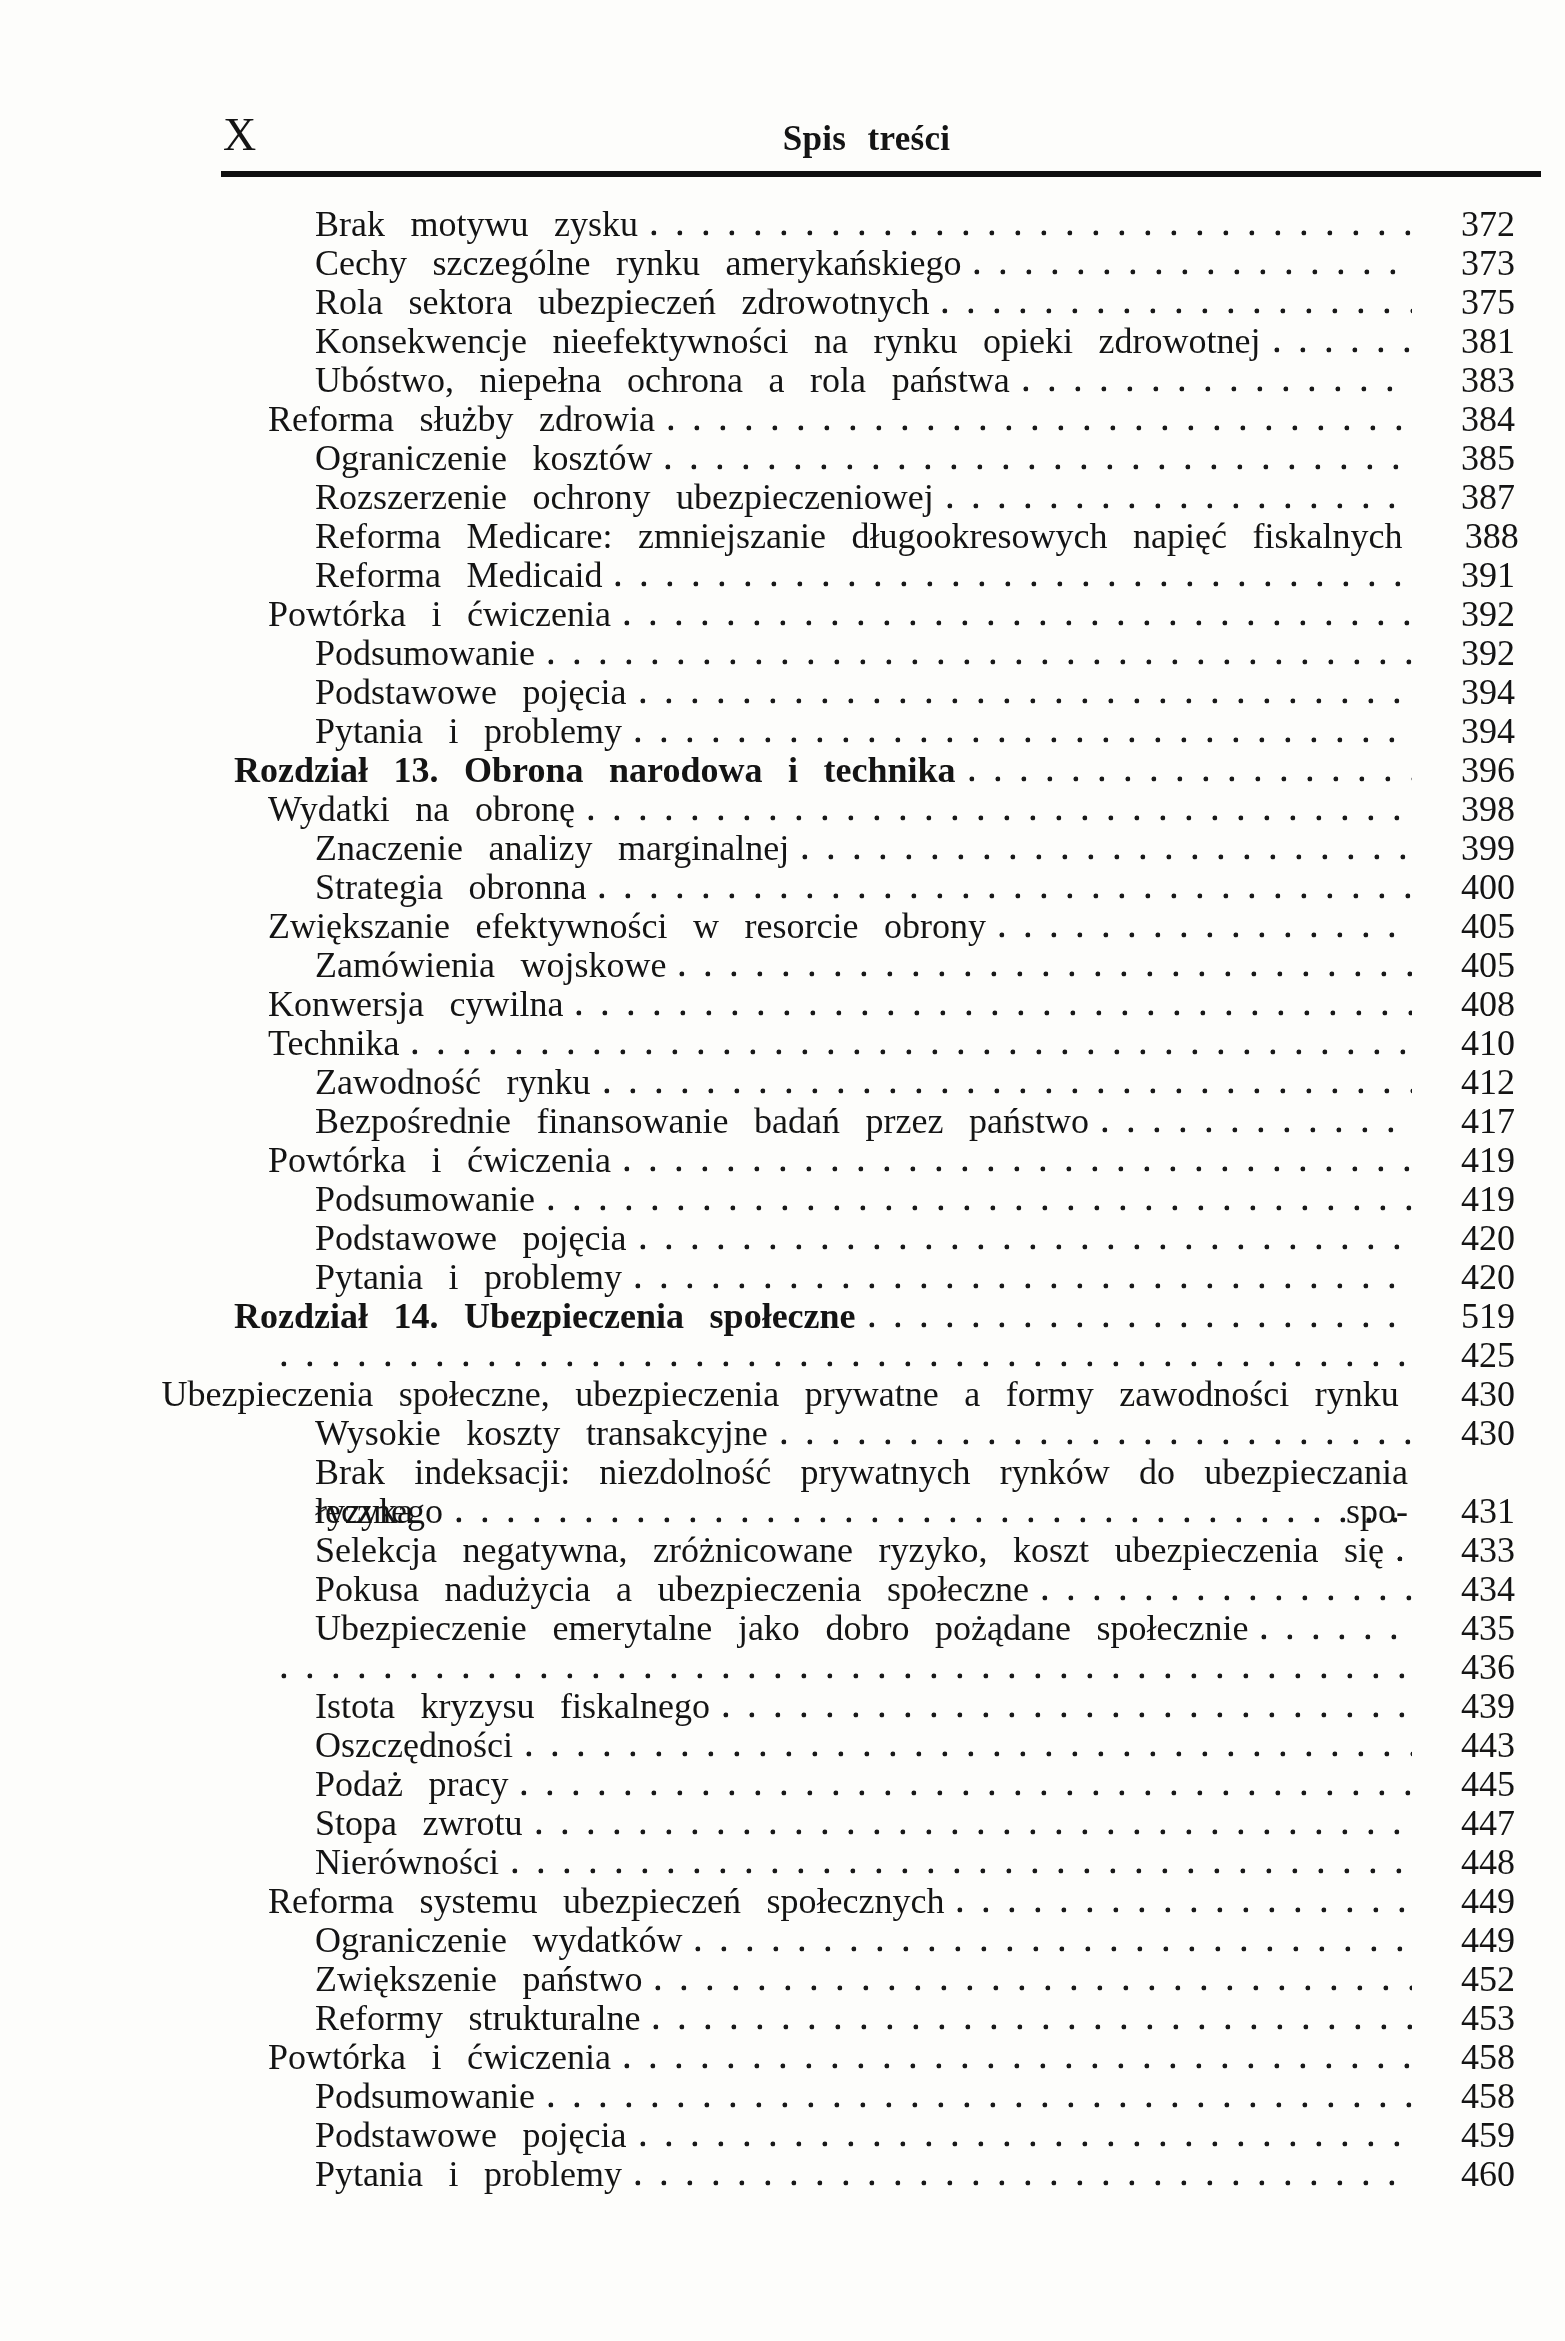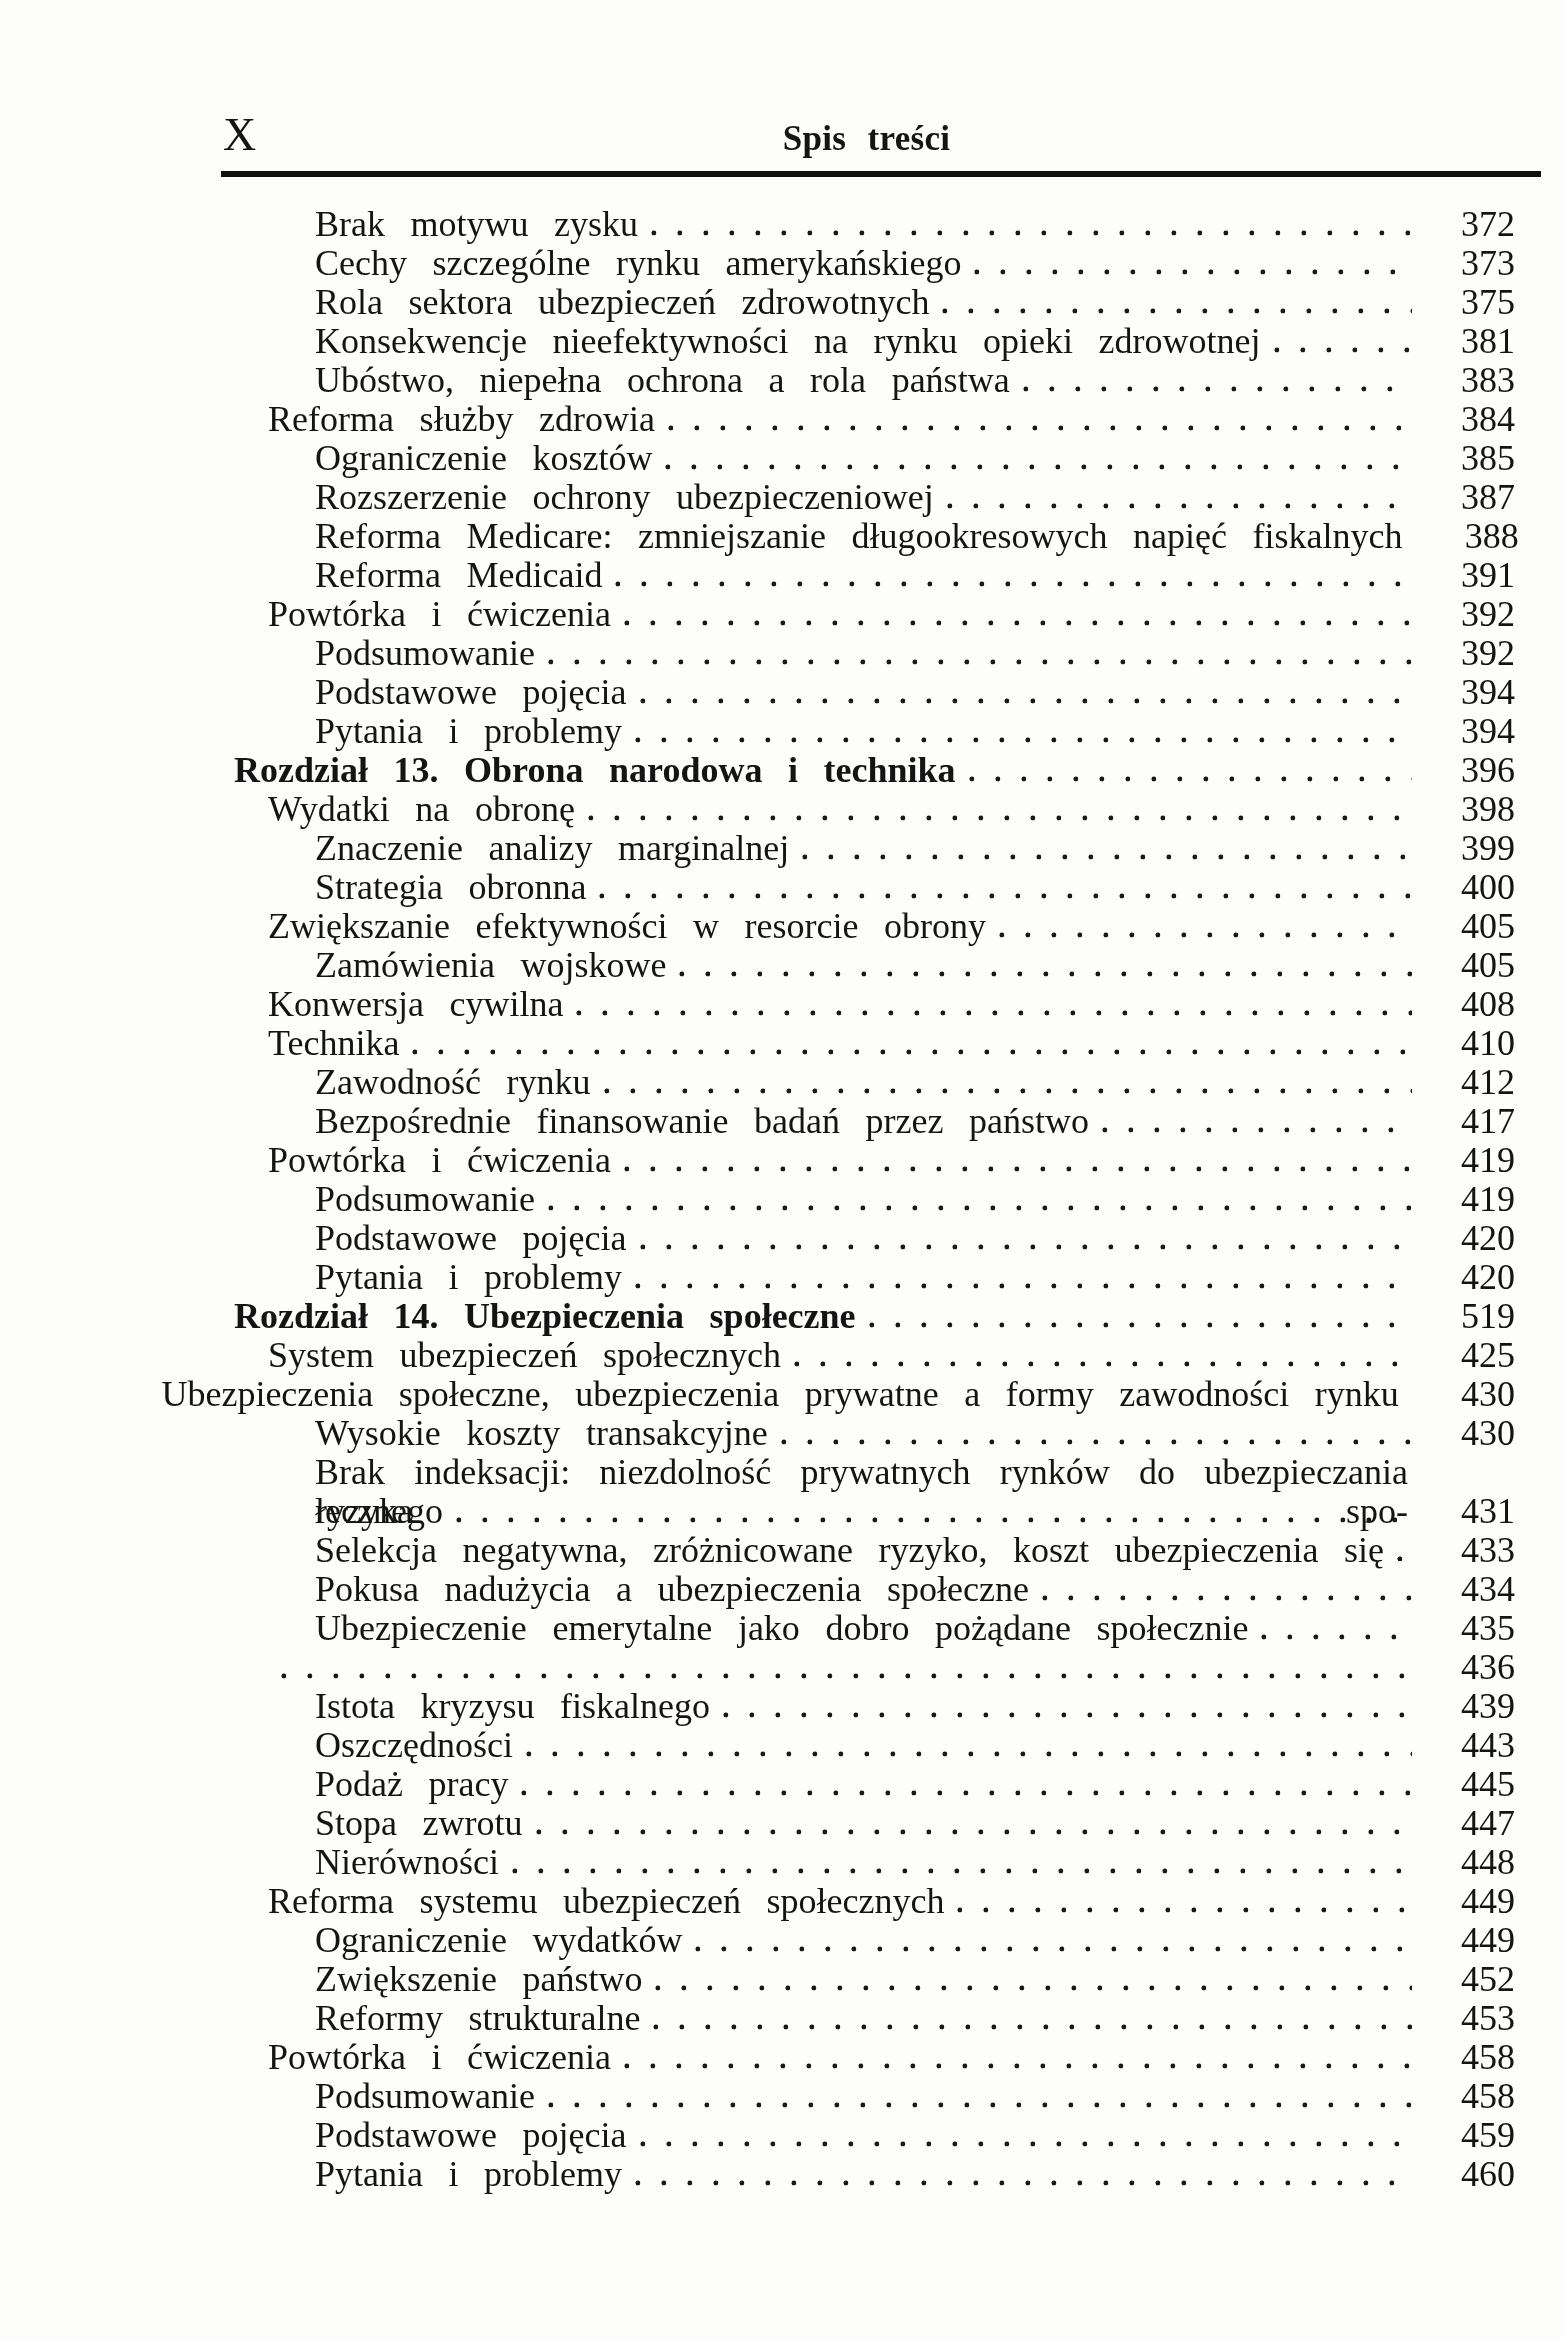--- a/index.html
+++ b/index.html
@@ -214,21 +214,20 @@
         <span class="label">Pytania i problemy</span>
         <span class="leader"></span>
         <span class="pg">420</span>
       </div>
       <div class="line lvl0 bold">
         <span class="label">Rozdział 14. Ubezpieczenia społeczne</span>
         <span class="leader"></span>
         <span class="pg">519</span>
       </div>
       <div class="line lvl1">
-        <span class="label">System ubezpieczeń społecznych</span>
         <span class="leader"></span>
         <span class="pg">425</span>
       </div>
       <div class="line lvl1">
         <span class="label">Ubezpieczenia społeczne, ubezpieczenia prywatne a formy zawodności rynku</span>
         <span class="leader nodots"></span>
         <span class="pg">430</span>
       </div>
       <div class="line lvl2">
         <span class="label">Wysokie koszty transakcyjne</span>

